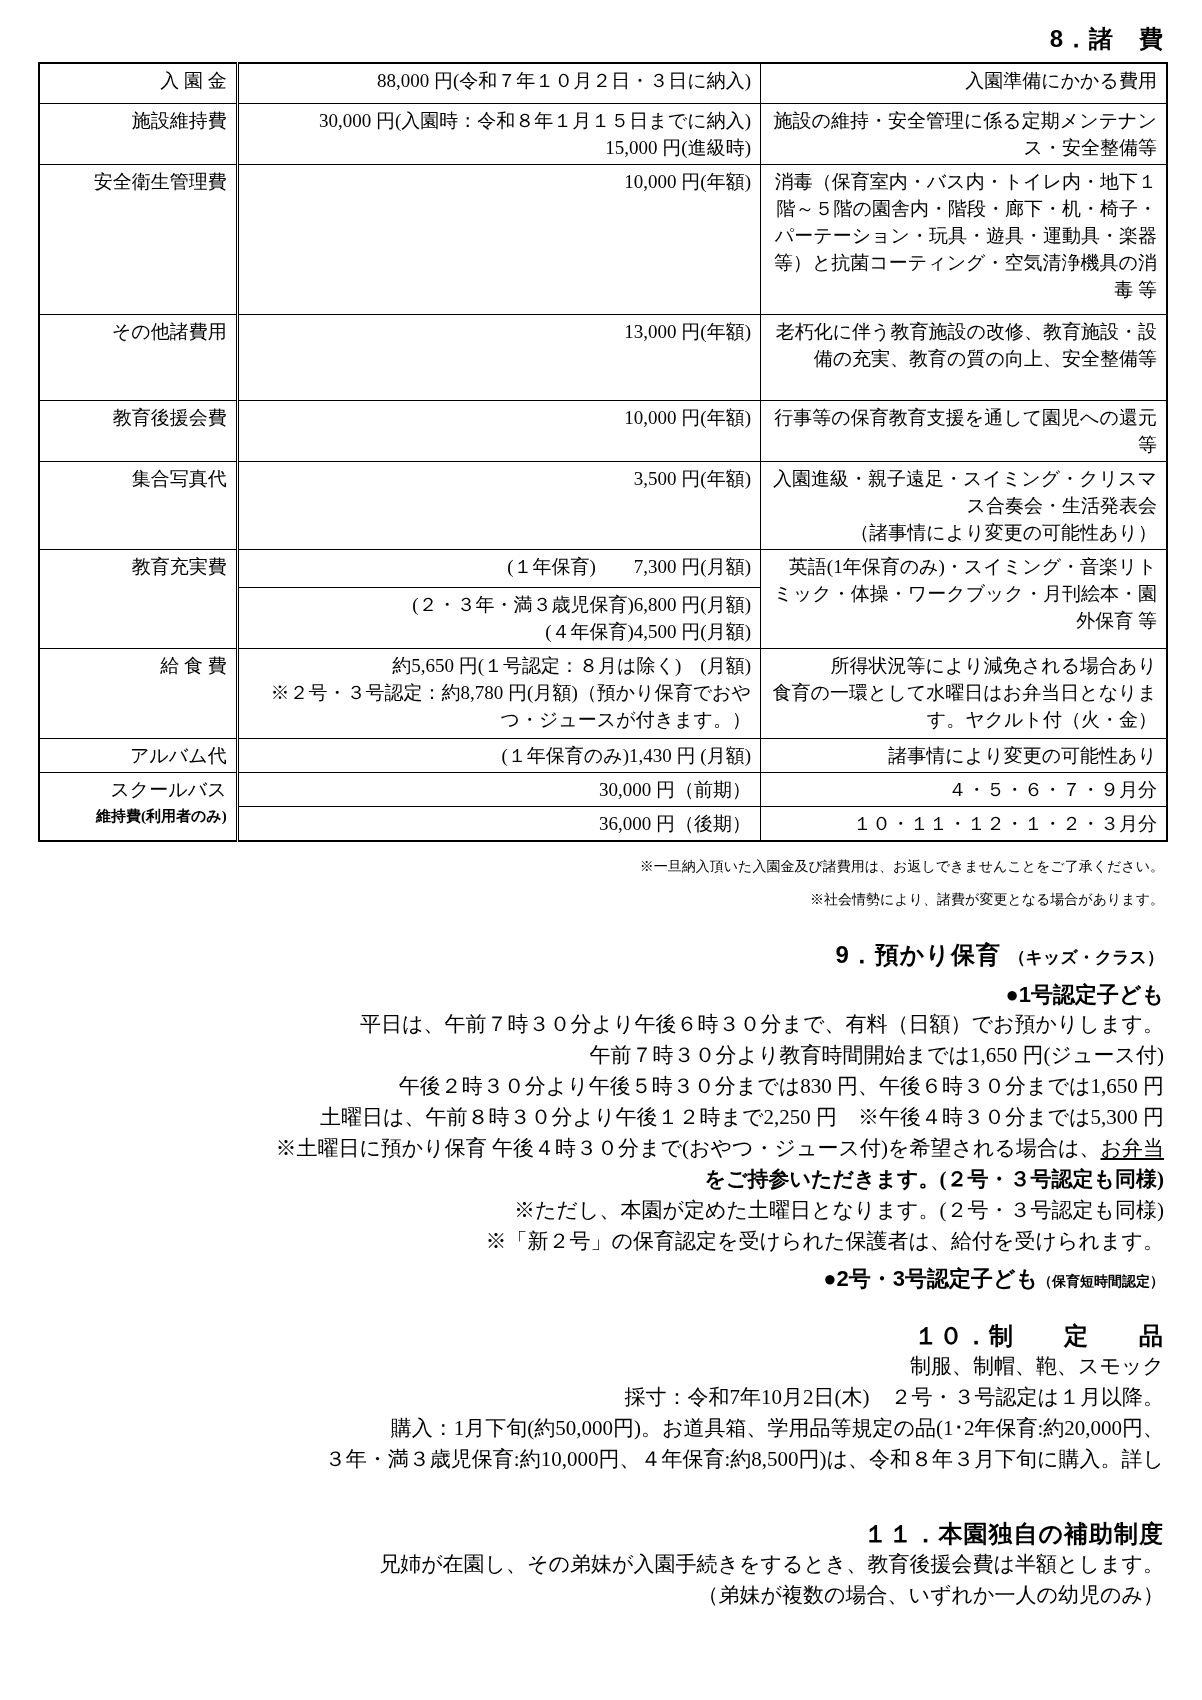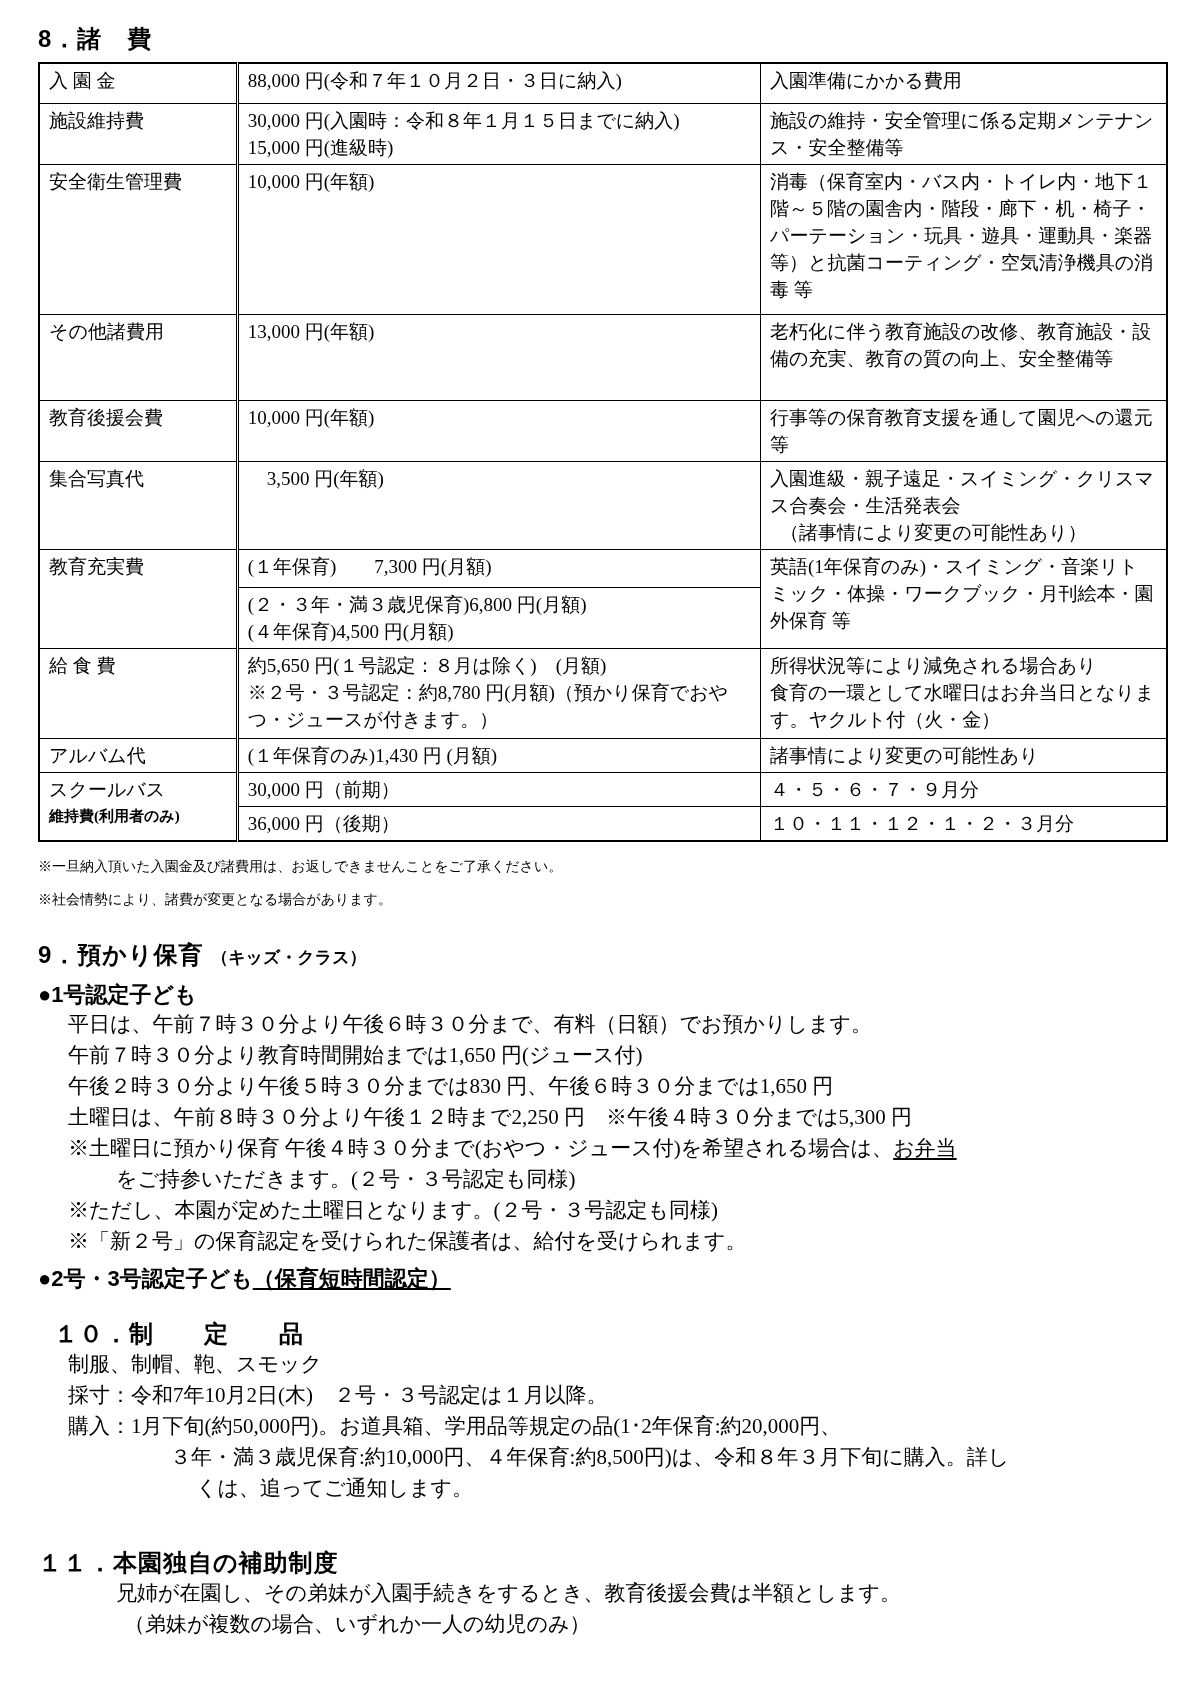--- a/index.html
+++ b/index.html
@@ -1,17 +1,17 @@
 <!DOCTYPE html>
 <html><head>
 <meta charset="utf-8">
 <style>
   html,body { margin:0; padding:0; background:#fff; color:#000; }
   body { width:1202px; height:1700px; font-family:"Liberation Serif","DejaVu Serif",serif; }
-  .page { padding:24px 38px 30px 38px; box-sizing:border-box; }
+  .page { padding:24px 38px 30px 38px; box-sizing:border-box;text-align:right; }
 
   .sec-title { font-family:"Liberation Sans","DejaVu Sans",sans-serif; font-weight:bold;
                font-size:24px; line-height:30px; margin:0; letter-spacing:1px; }
 
   
   table.fees { border-collapse:collapse; width:1130px; table-layout:fixed; margin-top:8px;
                border:2px solid #000; }
   table.fees td { border:1px solid #000; vertical-align:top; padding:3px 9px 3px 9px;
                   font-size:19px; line-height:27px; overflow:hidden; }
   td.c1 { border-right:3px double #000 !important; }
@@ -19,23 +19,23 @@
   .lbl-small { font-size:15px;font-weight:bold; }
 
   
   .notes { margin-top:8px; font-size:14px; line-height:33px; }
 
   
   .s9-title { margin-top:24px; }
   .title-sub { font-size:17px; font-weight:bold; letter-spacing:0; }
   .bullet-head { font-family:"Liberation Sans","DejaVu Sans",sans-serif; font-weight:bold;
                  font-size:22px; line-height:28px; margin-top:8px; }
-  .bullet-sub { font-size:22px;text-decoration:underline; }
+  .bullet-sub { font-size:14px; }
   .body-block { font-size:21px; line-height:31px; padding-left:30px; }
-  .indent2 { padding-left:48px; }
+  .indent2 { padding-left:48px;font-weight:bold; }
   .u { text-decoration:underline; text-underline-offset:3px; }
 
   
   .s10-title { margin-top:26px; padding-left:16px; }
   .s11-title { margin-top:44px; }
   .s10-l4 { padding-left:102px; }
   .s10-l5 { padding-left:128px; }
   .s11-block { font-size:21px; line-height:31px; padding-left:78px; }
   .s11-l2 { padding-left:8px; }
 </style>
@@ -151,21 +151,20 @@
   </div>
 
   <div class="bullet-head"><span>●2号・3号認定子ども</span><span class="bullet-sub">（保育短時間認定）</span></div>
 
   <h2 class="sec-title s10-title">１０．制　　定　　品</h2>
   <div class="body-block">
     <div>制服、制帽、鞄、スモック</div>
     <div>採寸：令和7年10月2日(木)　２号・３号認定は１月以降。</div>
     <div>購入：1月下旬(約50,000円)。お道具箱、学用品等規定の品(1･2年保育:約20,000円、</div>
     <div class="s10-l4">３年・満３歳児保育:約10,000円、４年保育:約8,500円)は、令和８年３月下旬に購入。詳し</div>
-    <div class="s10-l5">くは、追ってご通知します。</div>
   </div>
 
   <h2 class="sec-title s11-title">１１．本園独自の補助制度</h2>
   <div class="s11-block">
     <div>兄姉が在園し、その弟妹が入園手続きをするとき、教育後援会費は半額とします。</div>
     <div class="s11-l2">（弟妹が複数の場合、いずれか一人の幼児のみ）</div>
   </div>
 
 </div>
 

